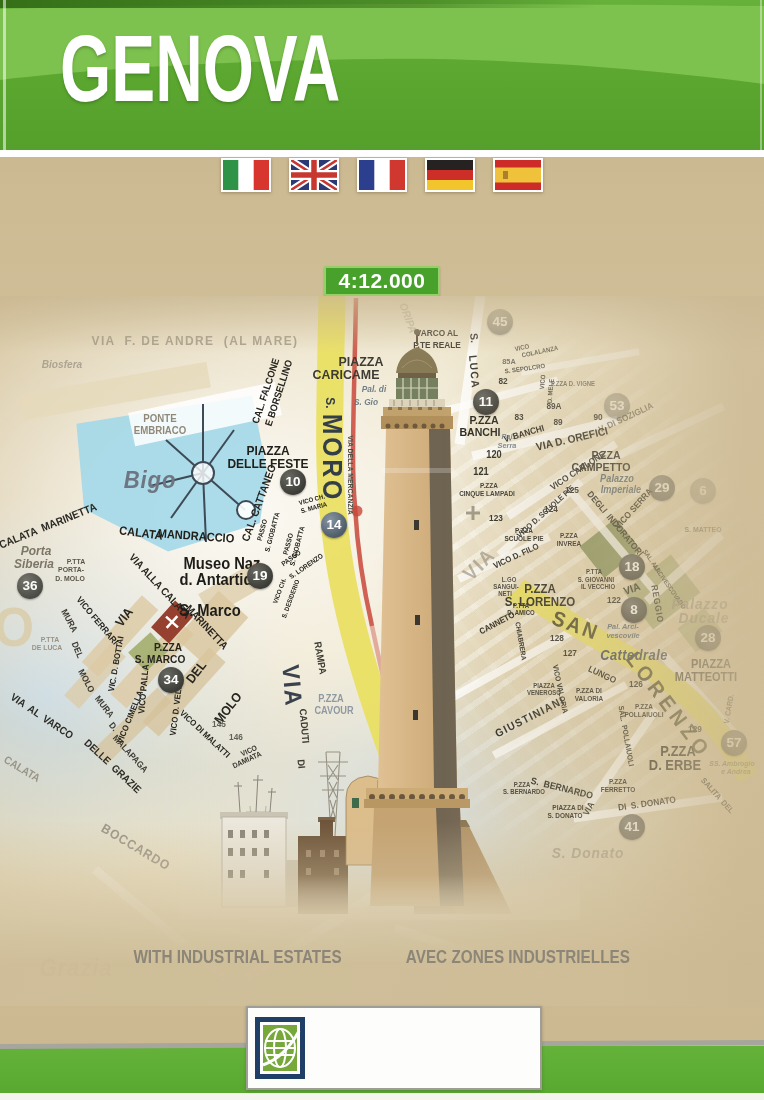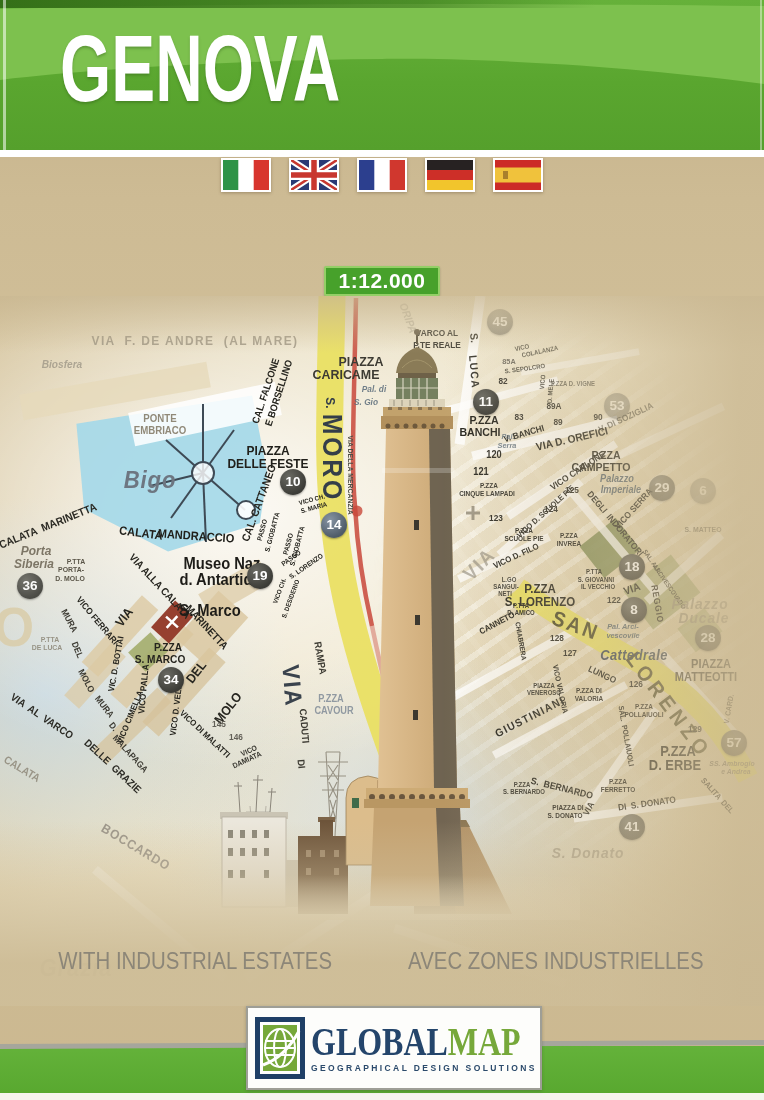--- a/index.html
+++ b/index.html
@@ -61,21 +61,21 @@
   .fades{position:absolute;left:0;top:0;width:764px;height:710px;z-index:34;pointer-events:none;
       background:
         linear-gradient(90deg, rgba(206,188,150,0) 58%, rgba(206,188,150,.4) 80%, rgba(202,184,146,.8) 97%),
         linear-gradient(180deg, rgba(200,182,144,.75) 0, rgba(200,182,144,0) 8%),
         linear-gradient(0deg, rgba(205,188,150,.95) 6%, rgba(208,192,156,.75) 12%, rgba(208,192,156,0) 26%);}
   
   .zone1{position:absolute;left:0;top:920px;width:764px;text-align:center;z-index:40;
          color:#8c8678;font-weight:bold;font-size:20px;}
   .zone1 .t{display:inline-block;transform:scaleX(.85);}
   .zrow{position:absolute;left:0;width:764px;display:flex;justify-content:center;gap:26px;z-index:40;
-        color:#8c8678;font-weight:normal;font-size:24px;}
+        color:#8c8678;font-weight:bold;font-size:18px;}
   .zrow .t{display:inline-block;transform:scaleX(.85);white-space:nowrap;}
   .z2{top:947px;} .z3{top:971px;}
   
   .grayline{position:absolute;left:-8px;top:1042px;width:780px;height:5px;background:#a6a69c;
             transform:rotate(-.3deg);z-index:6;}
   .greenband{position:absolute;left:0;top:1046px;width:764px;height:54px;z-index:5;
             background:linear-gradient(180deg,#64b23a,#57a72e);}
   .bottom-white{position:absolute;left:0;top:1093px;width:764px;height:7px;background:#f6f4ee;z-index:7;}
   .crease-l{position:absolute;left:3px;top:0;width:3px;height:157px;background:rgba(255,255,255,.55);z-index:60;}
   .crease-r{position:absolute;right:2px;top:0;width:2px;height:157px;background:rgba(255,255,255,.4);z-index:60;}
@@ -141,21 +141,21 @@
         <svg viewBox="0 0 46 30">
           <rect width="46" height="30" fill="#f0c23c"></rect>
           <rect width="46" height="7.5" fill="#cc2b27"></rect>
           <rect y="22.5" width="46" height="7.5" fill="#cc2b27"></rect>
           <rect x="8" y="11" width="5" height="8" fill="#a9802c"></rect>
         </svg>
       </span>
     </div>
 
   <div class="badge-wrap">
-    <span class="badge">1:12.000</span>
+    <span class="badge">4:12.000</span>
   </div>
 
   <div class="map">
     <div class="water"></div>
     <div class="texture"></div>
     <div id="decor">
         <div class="bk" style="left: 205px; top: 118px; width: 150px; height: 34px; background: rgb(255, 255, 255); opacity: 0.85; transform: translate(-50%, -50%) rotate(-12deg);"></div>
         <div class="bk" style="left: 115px; top: 95px; width: 190px; height: 26px; background: rgb(230, 217, 186); opacity: 0.8; transform: translate(-50%, -50%) rotate(-10deg);"></div>
         <div class="bk" style="left: 120px; top: 340px; width: 90px; height: 22px; background: rgb(220, 201, 162); opacity: 0.8; transform: translate(-50%, -50%) rotate(-48deg);"></div>
         <div class="bk" style="left: 152px; top: 368px; width: 100px; height: 22px; background: rgb(220, 201, 162); opacity: 0.8; transform: translate(-50%, -50%) rotate(-48deg);"></div>
@@ -547,21 +547,17 @@
       <rect x="0" y="0" width="50" height="62" fill="#1f3f66"></rect>
       <rect x="5" y="5" width="40" height="52" fill="#ffffff"></rect>
       <rect x="8" y="8" width="34" height="46" fill="#76a83a"></rect>
       <g stroke="#ffffff" stroke-width="2" fill="none">
         <ellipse cx="25" cy="31" rx="15" ry="19"></ellipse>
         <ellipse cx="25" cy="31" rx="6" ry="19"></ellipse>
         <path d="M10,24 H40 M10,31 H40 M10,38 H40"></path>
         <path d="M8,48 Q30,40 44,14" stroke-width="3"></path>
       </g>
     </svg>
-    <div class="txt">
-      <div class="l1"><span class="g">GLOBAL</span><span class="m">MAP</span></div>
-      <div class="l2">GEOGRAPHICAL DESIGN SOLUTIONS</div>
-    </div>
   </div>
 
   <div class="crease-l"></div>
   <div class="crease-r"></div>
 </div>
 
 </body></html>

